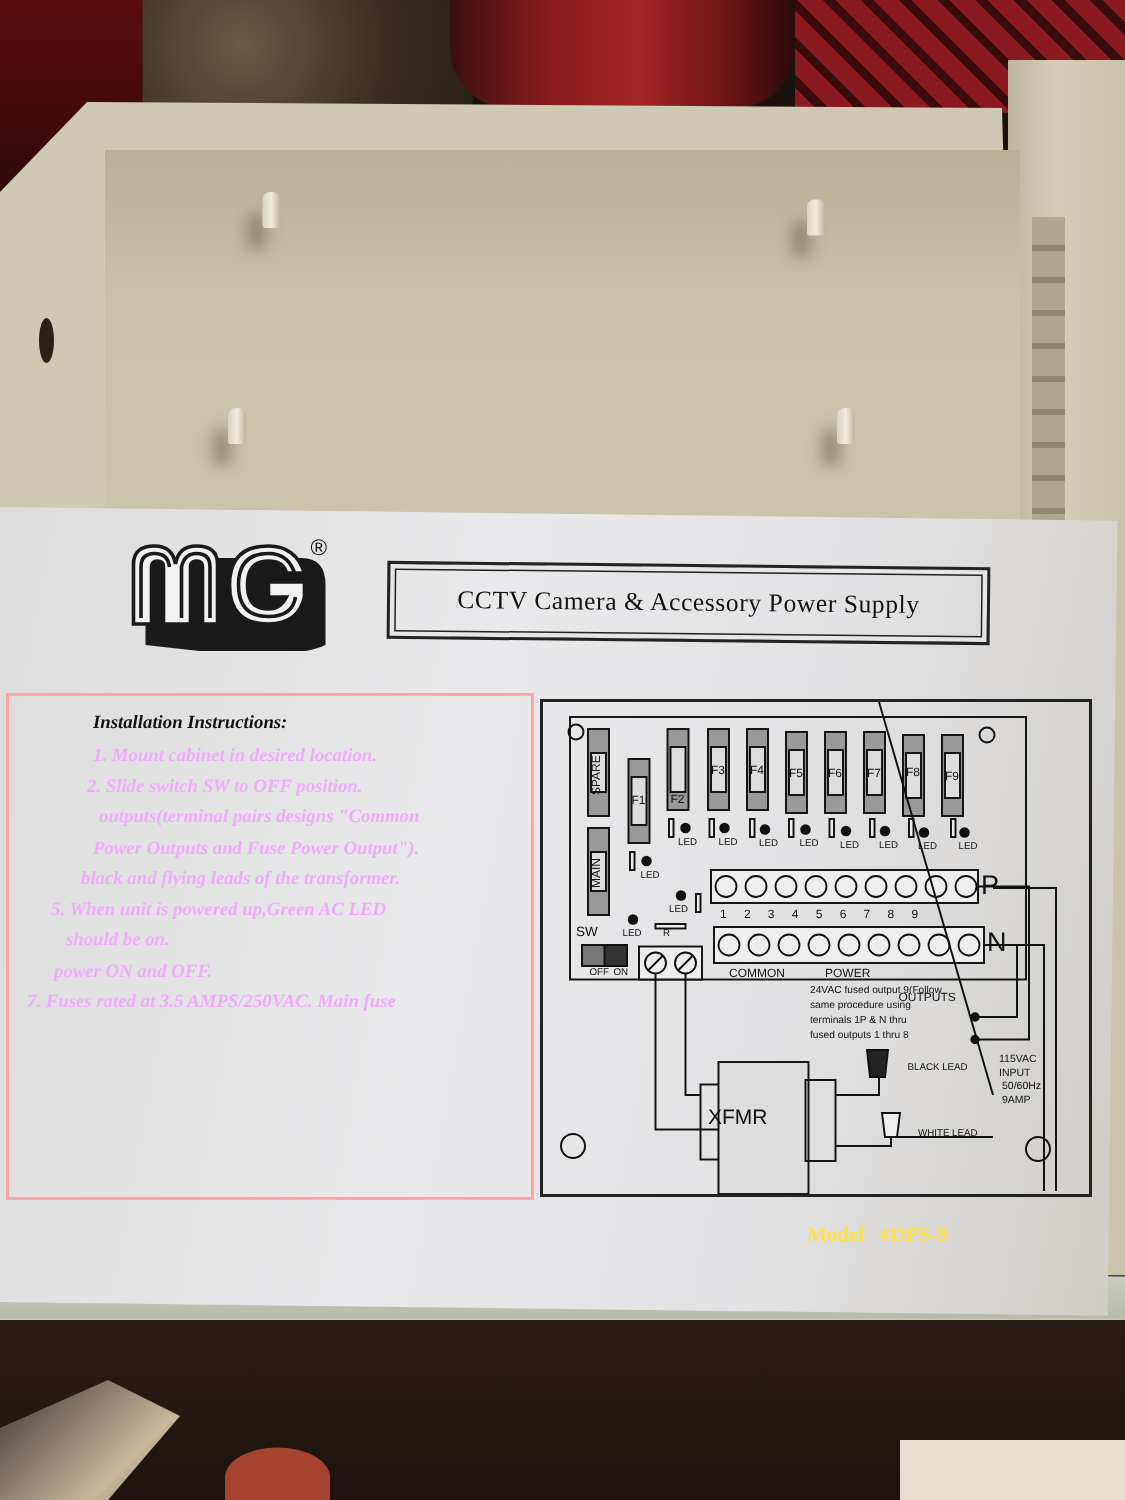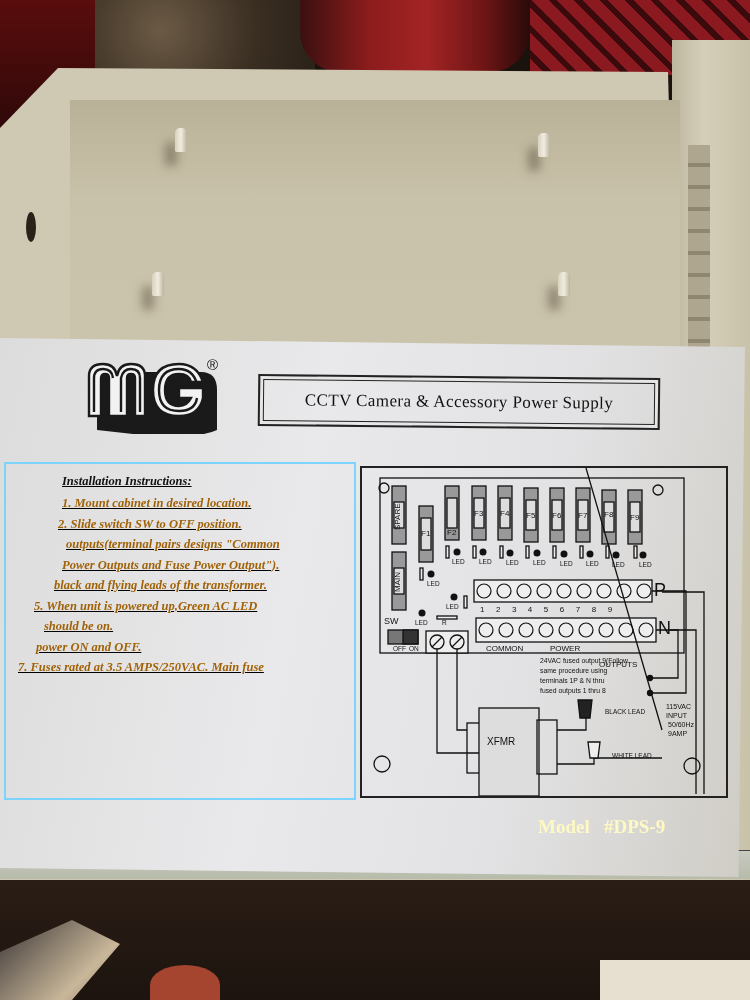--- a/index.html
+++ b/index.html
@@ -19,26 +19,26 @@
   .cabinet-inner{left:70px;top:100px;width:610px;height:250px;background:linear-gradient(180deg,#b9b197,#c9c2aa 40%,#cbc4ad);}
   .cabinet-lip{left:0;top:850px;width:750px;height:28px;background:linear-gradient(180deg,#c7cbc0,#b7bba9);border-top:1px solid #444;}
   .side-panel{left:672px;top:40px;width:78px;height:840px;background:linear-gradient(90deg,#bdb69f,#d4ceb9 40%,#c9c2aa);}
   .hinge{left:688px;top:145px;width:22px;height:380px;background:repeating-linear-gradient(180deg,#aea68e 0 18px,#8e876f 18px 22px);}
   .slot{left:26px;top:212px;width:10px;height:30px;background:#2b2118;border-radius:50%;}
   .post{width:12px;height:24px;background:linear-gradient(90deg,#d8d2bf,#f0ecdf 50%,#bbb39c);border-radius:5px 5px 2px 2px;box-shadow:-10px 14px 10px rgba(90,80,60,.5);}
   
   .label{left:0;top:338px;width:745px;height:530px;background:linear-gradient(100deg,#dcdcdc,#e9e9eb 40%,#e2e2e4 70%,#d0cdc6);transform:rotate(0.7deg);transform-origin:left top;}
   .logo{left:85px;top:354px;width:135px;height:80px;}
   .title-box{left:258px;top:376px;width:398px;height:48px;border:2px solid #222;box-shadow:inset 0 0 0 3px #e6e6e6,inset 0 0 0 4px #222;display:flex;align-items:center;justify-content:center;font-size:17px;color:#111;letter-spacing:.4px;transform:rotate(0.6deg);}
-  .instr-box{left:4px;top:462px;width:348px;height:334px;border:2px solid #7dd3fc;background:transparent;text-decoration:underline;}
+  .instr-box{left:4px;top:462px;width:348px;height:334px;border:2px solid #fca5a5;background:transparent;}
   .instr-title{font-weight:bold;font-style:italic;font-size:12.5px;color:#111;margin:10px 0 4px 56px;}
-  .instr-list{font-weight:bold;font-size:12.5px;color:#a16207;line-height:20.5px;}
+  .instr-list{font-weight:bold;font-size:12.5px;color:#f0abfc;line-height:20.5px;}
   .instr-list div{white-space:nowrap;}
   .diagram{left:360px;top:466px;width:364px;height:328px;border:2px solid #222;}
-  .model{left:538px;top:816px;font-weight:bold;font-size:19px;color:#fef9c3;}
+  .model{left:538px;top:816px;font-weight:bold;font-size:14px;color:#fde047;}
   .diag-text{font-family:"Liberation Sans",sans-serif;color:#111;}
 </style>
 </head>
 <body>
 
 <div class="abs bg-left"></div>
 <div class="abs counter"></div>
 <div class="abs jar"></div>
 <div class="abs basket"></div>
 <div class="abs side-panel"></div>
@@ -254,21 +254,21 @@
   <div class="abs diag-text" style="left:188px;top:176px;font-size:8px;">POWER</div>
   <div class="abs diag-text" style="left:237px;top:192px;font-size:8px;text-align:right;">OUTPUTS</div>
 
   <div class="abs diag-text" style="left:178px;top:188px;font-size:6.8px;line-height:10px;">
     <div>24VAC fused output 9(Follow</div>
     <div>same procedure using</div>
     <div>terminals 1P &amp; N thru</div>
     <div>fused outputs 1 thru 8</div>
   </div>
 
-  <div class="abs diag-text" style="left:125px;top:268px;font-size:10px;text-align:right;">XFMR</div>
+  <div class="abs diag-text" style="left:110px;top:268px;font-size:14px;text-align:right;">XFMR</div>
   <div class="abs diag-text" style="left:243px;top:240px;font-size:6.5px;">BLACK LEAD</div>
   <div class="abs diag-text" style="left:250px;top:284px;font-size:6.5px;">WHITE LEAD</div>
   <div class="abs diag-text" style="left:304px;top:234px;font-size:7px;line-height:9px;">
     <div>115VAC</div>
     <div>INPUT</div>
     <div style="padding-left:2px">50/60Hz</div>
     <div style="padding-left:2px">9AMP</div>
   </div>
 </div>
 

